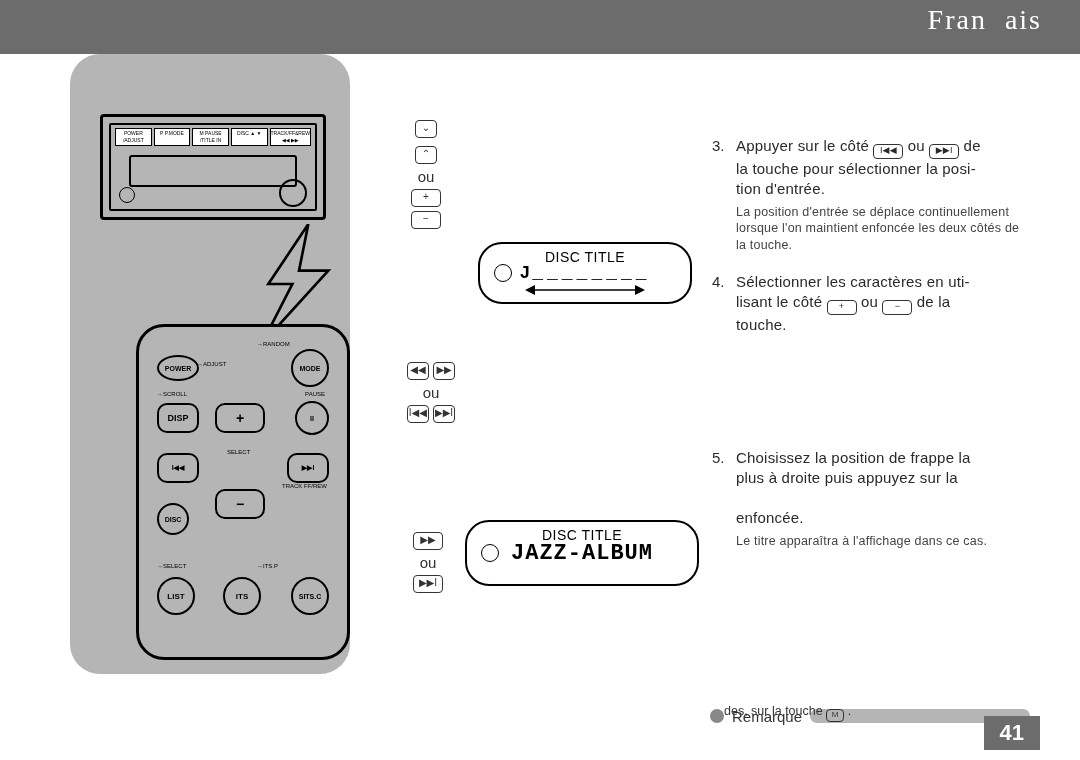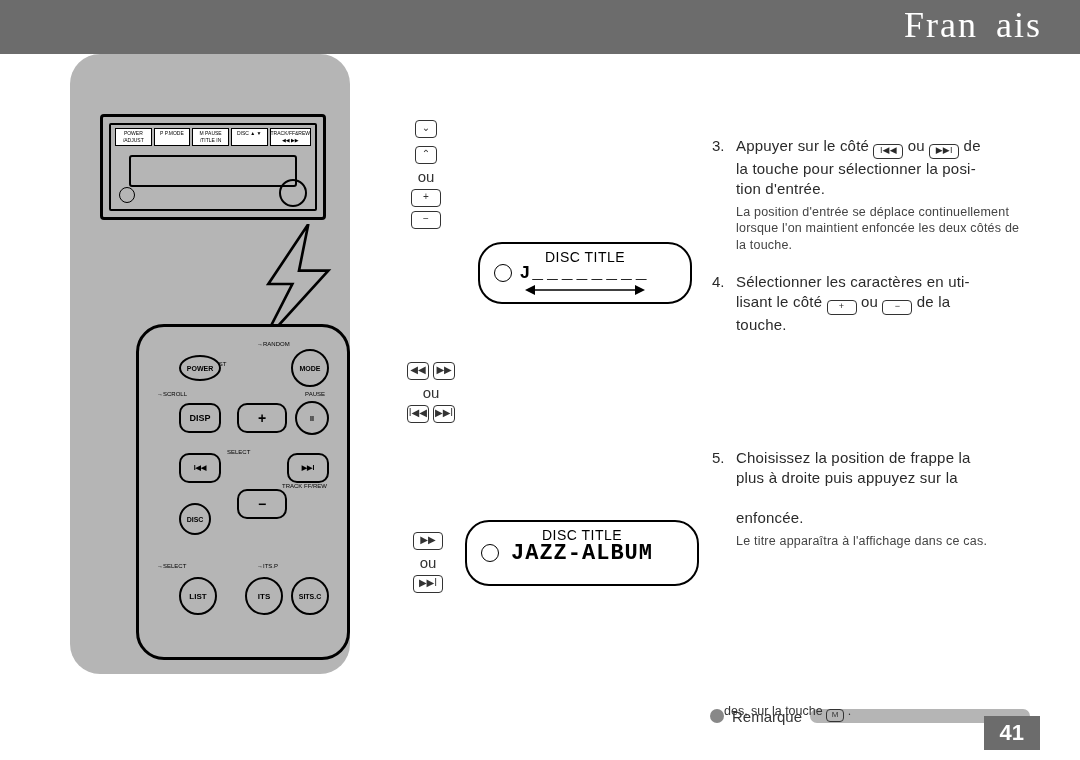--- a/index.html
+++ b/index.html
@@ -1,38 +1,38 @@
 <!DOCTYPE html>
 <html><head>
 <meta charset="utf-8">
 <style>
   html,body{margin:0;padding:0;background:#fff;}
   body{width:1080px;height:760px;font-family:Arial,Helvetica,sans-serif;position:relative;overflow:hidden;}
   
   .banner{position:absolute;left:0;right:0;top:0;height:54px;background:#6c6c6c;}
-  .banner .lang{color:#fff;font-size:36px;font-family:Georgia,"Times New Roman",serif;font-weight:400;position:absolute;right:38px;top:4px;letter-spacing:2px;}
+  .banner .lang{color:#fff;font-size:28px;font-family:Georgia,"Times New Roman",serif;font-weight:400;position:absolute;right:38px;top:4px;letter-spacing:2px;}
   .banner .lang .gap{display:inline-block;width:18px;}
   
   .pagenum{position:absolute;right:40px;bottom:10px;background:#6c6c6c;color:#fff;font-size:22px;font-weight:bold;padding:4px 16px;border-radius:0;}
   
   .panel{position:absolute;left:70px;top:54px;width:280px;height:620px;background:#b5b5b5;border-radius:30px;}
   
   .headunit{position:absolute;left:30px;top:60px;width:220px;height:100px;border:3px solid #000;border-radius:4px;background:#b5b5b5;}
   .headunit .inner{position:absolute;left:6px;top:6px;right:6px;bottom:6px;border:2px solid #000;border-radius:2px;}
   .headunit .btnrow{position:absolute;left:4px;right:4px;top:3px;height:18px;display:flex;gap:2px;}
   .headunit .btnrow .b{flex:1;border:1px solid #000;background:#fff;font-size:5px;text-align:center;line-height:7px;padding-top:1px;color:#000;}
   .headunit .slot{position:absolute;left:18px;right:18px;top:30px;height:28px;border:2px solid #000;border-radius:3px;}
   .headunit .cdlogo{position:absolute;left:8px;top:62px;width:14px;height:14px;border:1px solid #000;border-radius:50%;}
   .headunit .knob{position:absolute;right:8px;top:54px;width:24px;height:24px;border:2px solid #000;border-radius:50%;}
   
   .bolt{position:absolute;left:180px;top:170px;}
   .bolt svg{width:90px;height:120px;}
   
   .remote{position:absolute;left:66px;top:270px;width:208px;height:330px;border:3px solid #000;border-radius:28px;background:#b5b5b5;}
-  .rbtn{position:absolute;border:2px solid #000;border-radius:10px;background:#b5b5b5;font-size:7px;text-align:center;display:flex;align-items:center;justify-content:center;color:#000;font-weight:bold;margin-left:22px;}
+  .rbtn{position:absolute;border:2px solid #000;border-radius:10px;background:#b5b5b5;font-size:7px;text-align:center;display:flex;align-items:center;justify-content:center;color:#000;font-weight:bold;}
   .rbtn.round{border-radius:50%;}
   
   .rtxt{position:absolute;font-size:6px;color:#000;}
   
   .steps{position:absolute;left:712px;top:136px;width:310px;color:#2a2a2a;font-size:15px;line-height:1.35;}
   .step{margin-bottom:18px;}
   .step .num{float:left;width:18px;}
   .step .body{margin-left:24px;letter-spacing:0.2px;}
   .step .sub{font-size:12.5px;color:#444;margin-top:4px;line-height:1.35;}
   .inline-btn{display:inline-block;min-width:20px;height:13px;border:1.4px solid #333;border-radius:4px;vertical-align:-2px;text-align:center;font-size:9px;line-height:11px;padding:0 4px;}

